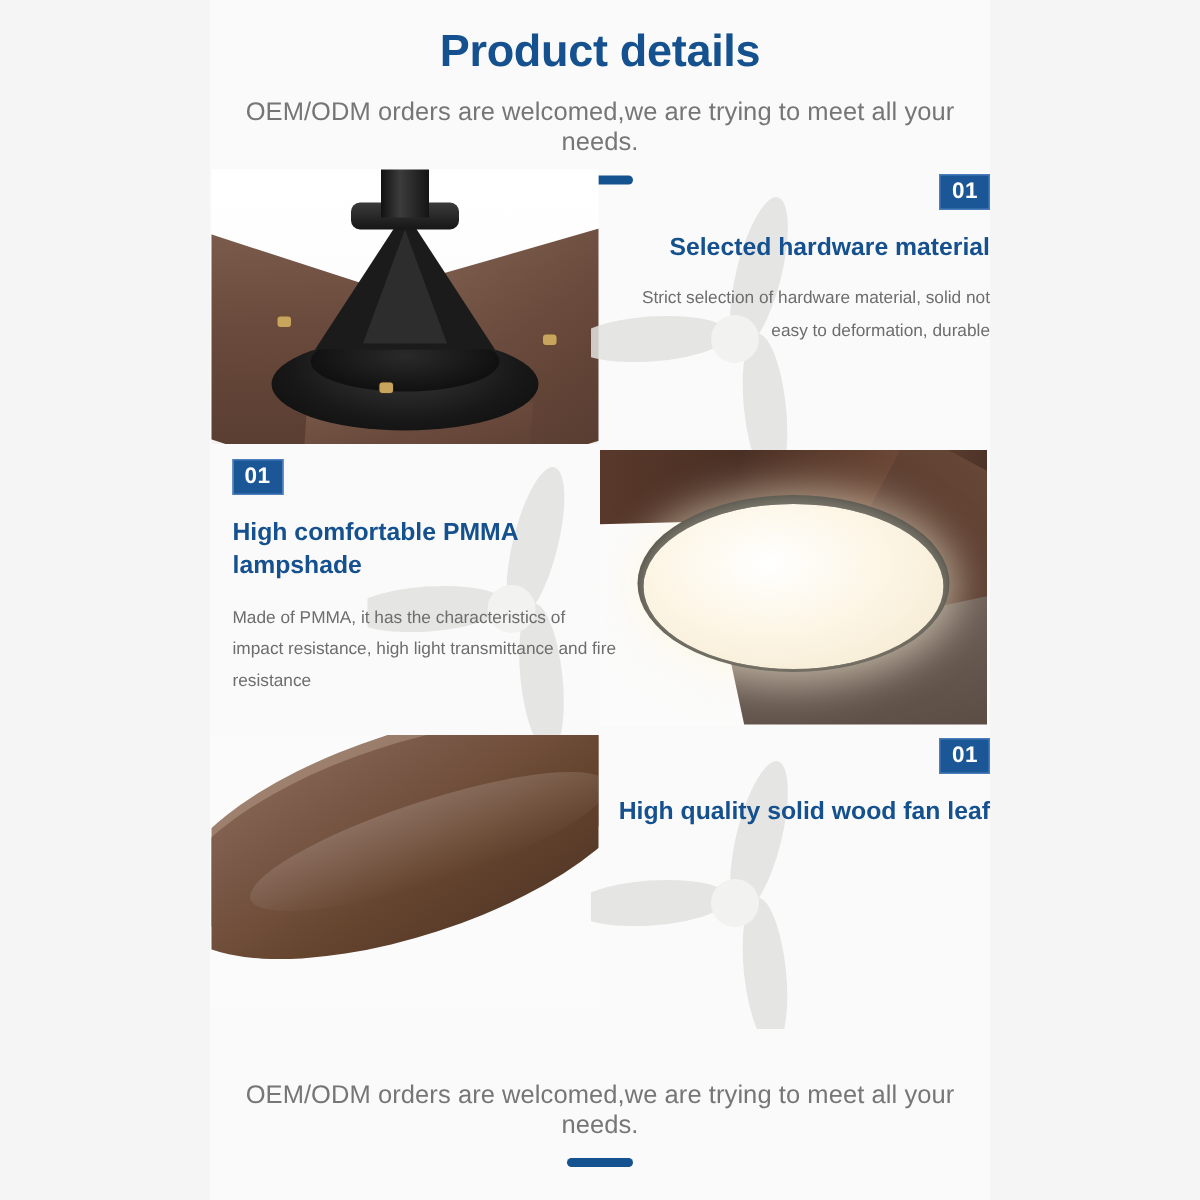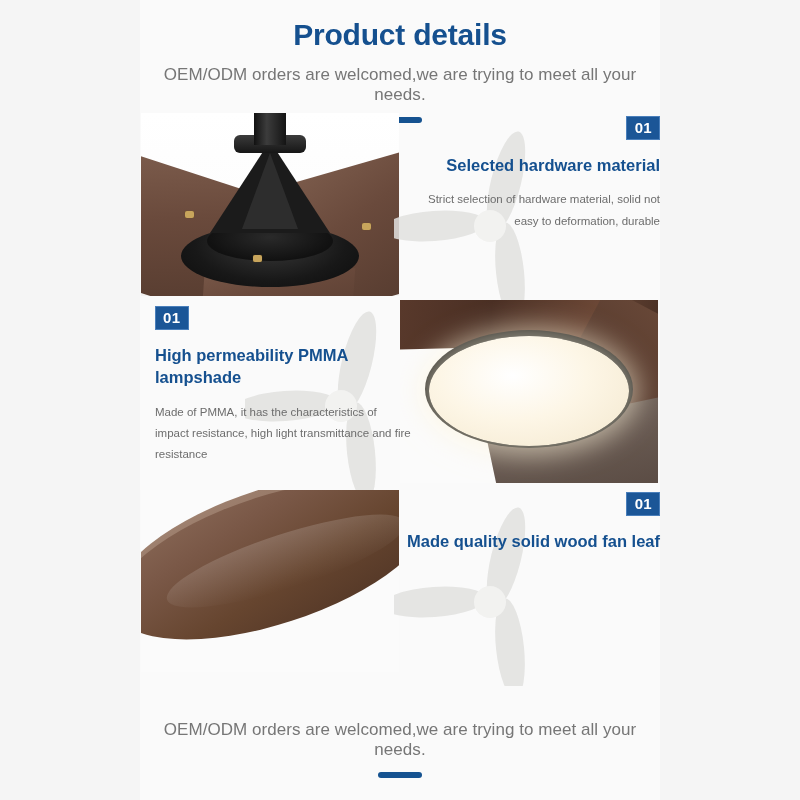--- a/index.html
+++ b/index.html
@@ -268,21 +268,21 @@
   <div class="feature align-left" id="feature-02">
     <svg class="fan-watermark" style="left:90px; top:4px;" width="190" height="190" viewBox="0 0 190 190" aria-hidden="true">
       <g fill="#e2e2e0">
         <ellipse cx="112" cy="52" rx="15" ry="52" transform="rotate(14 112 52)"></ellipse>
         <ellipse cx="40" cy="96" rx="52" ry="15" transform="rotate(-4 40 96)"></ellipse>
         <ellipse cx="116" cy="142" rx="14" ry="50" transform="rotate(-6 116 142)"></ellipse>
         <circle cx="96" cy="96" r="16" fill="#f1f1ef"></circle>
       </g>
     </svg>
     <span class="badge">01</span>
-    <h2 class="feature-title">High permeability PMMA lampshade</h2>
+    <h2 class="feature-title">High comfortable PMMA lampshade</h2>
     <p class="feature-desc">Made of PMMA, it has the characteristics of impact resistance, high light transmittance and fire resistance</p>
   </div>
 
   <div class="photo" id="photo-lampshade">
     <div class="p2-bg"></div>
     <div class="p2-wood-top"></div>
     <div class="p2-wood-right"></div>
     <div class="p2-wood-bottom"></div>
     <div class="p2-rim"></div>
     <div class="p2-shade"></div>
@@ -298,20 +298,20 @@
   <div class="feature align-right" id="feature-03">
     <svg class="fan-watermark" style="left:-8px; top:14px;" width="190" height="180" viewBox="0 0 190 180" aria-hidden="true">
       <g fill="#e2e2e0">
         <ellipse cx="112" cy="52" rx="15" ry="52" transform="rotate(14 112 52)"></ellipse>
         <ellipse cx="40" cy="96" rx="52" ry="15" transform="rotate(-4 40 96)"></ellipse>
         <ellipse cx="116" cy="142" rx="14" ry="50" transform="rotate(-6 116 142)"></ellipse>
         <circle cx="96" cy="96" r="16" fill="#f1f1ef"></circle>
       </g>
     </svg>
     <span class="badge">01</span>
-    <h2 class="feature-title">Made quality solid wood fan leaf</h2>
+    <h2 class="feature-title">High quality solid wood fan leaf</h2>
   </div>
 
   <div class="section-header" id="header-application">
     <p class="section-sub">OEM/ODM orders are welcomed,we are trying to meet all your needs.</p>
     <div class="divider"></div>
   </div>
 </div>
 
 </body></html>

